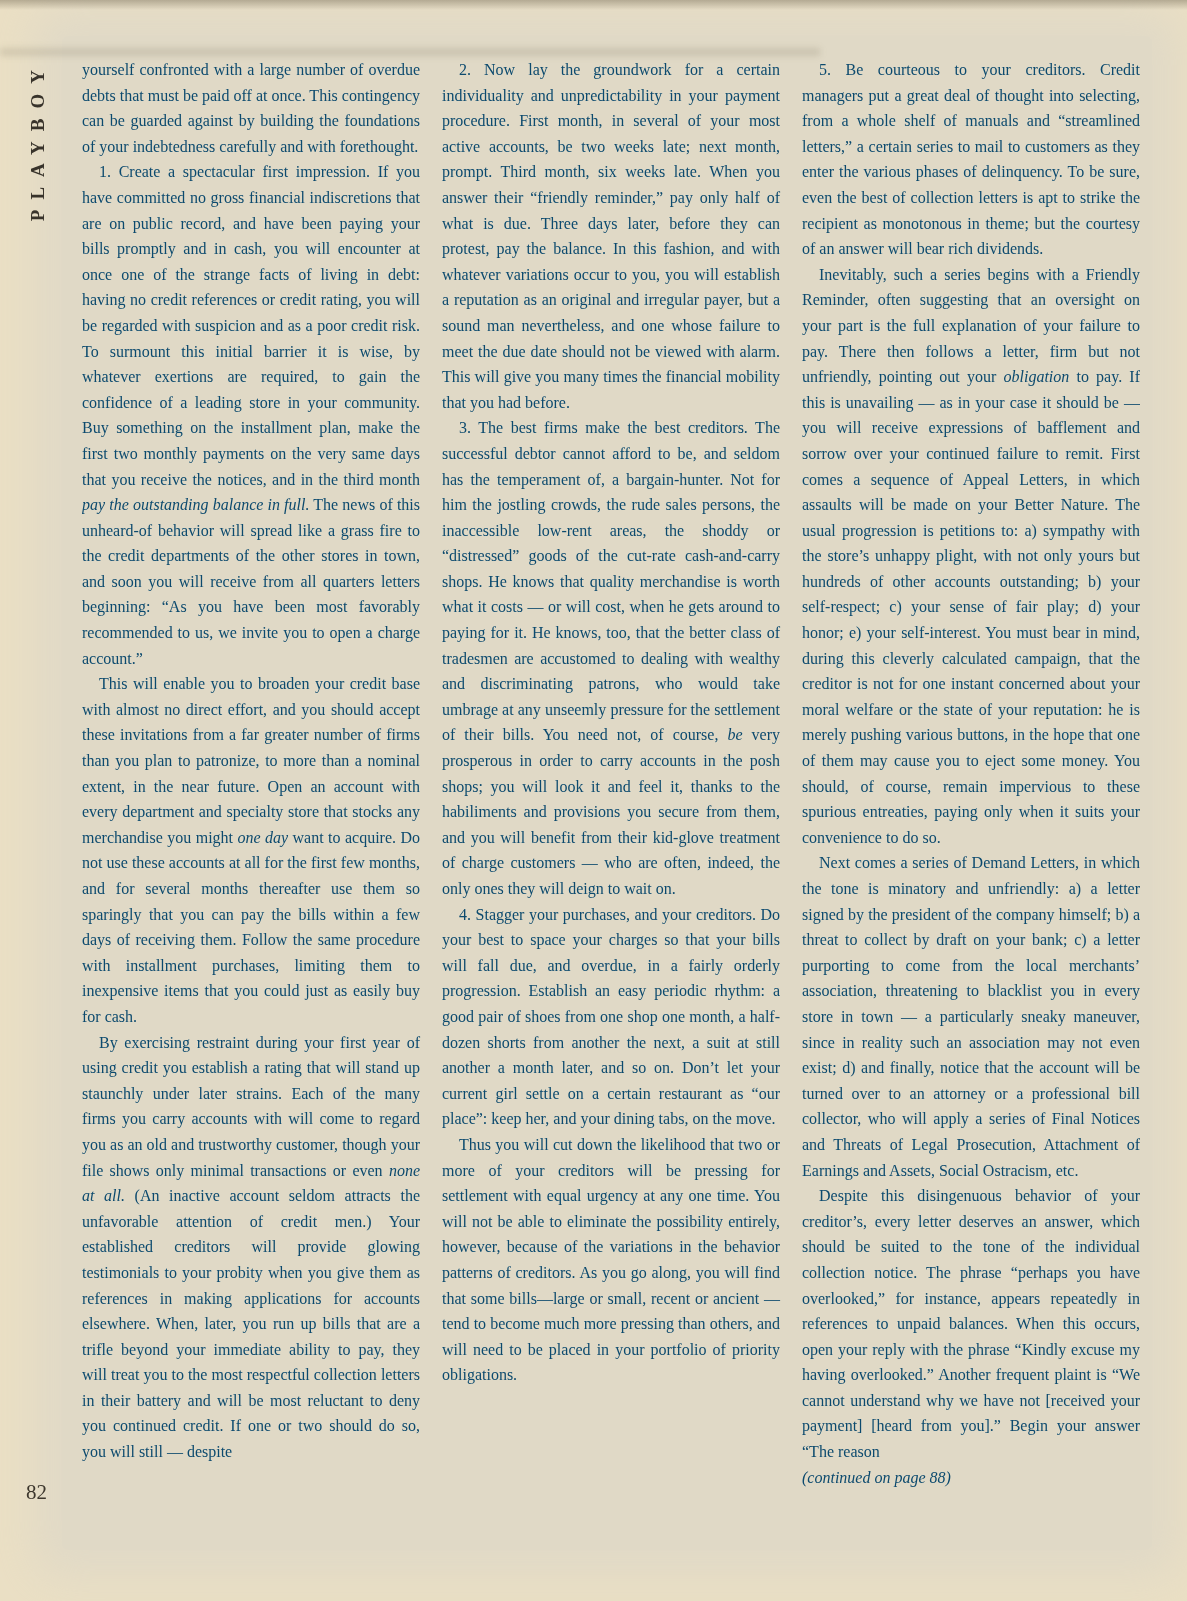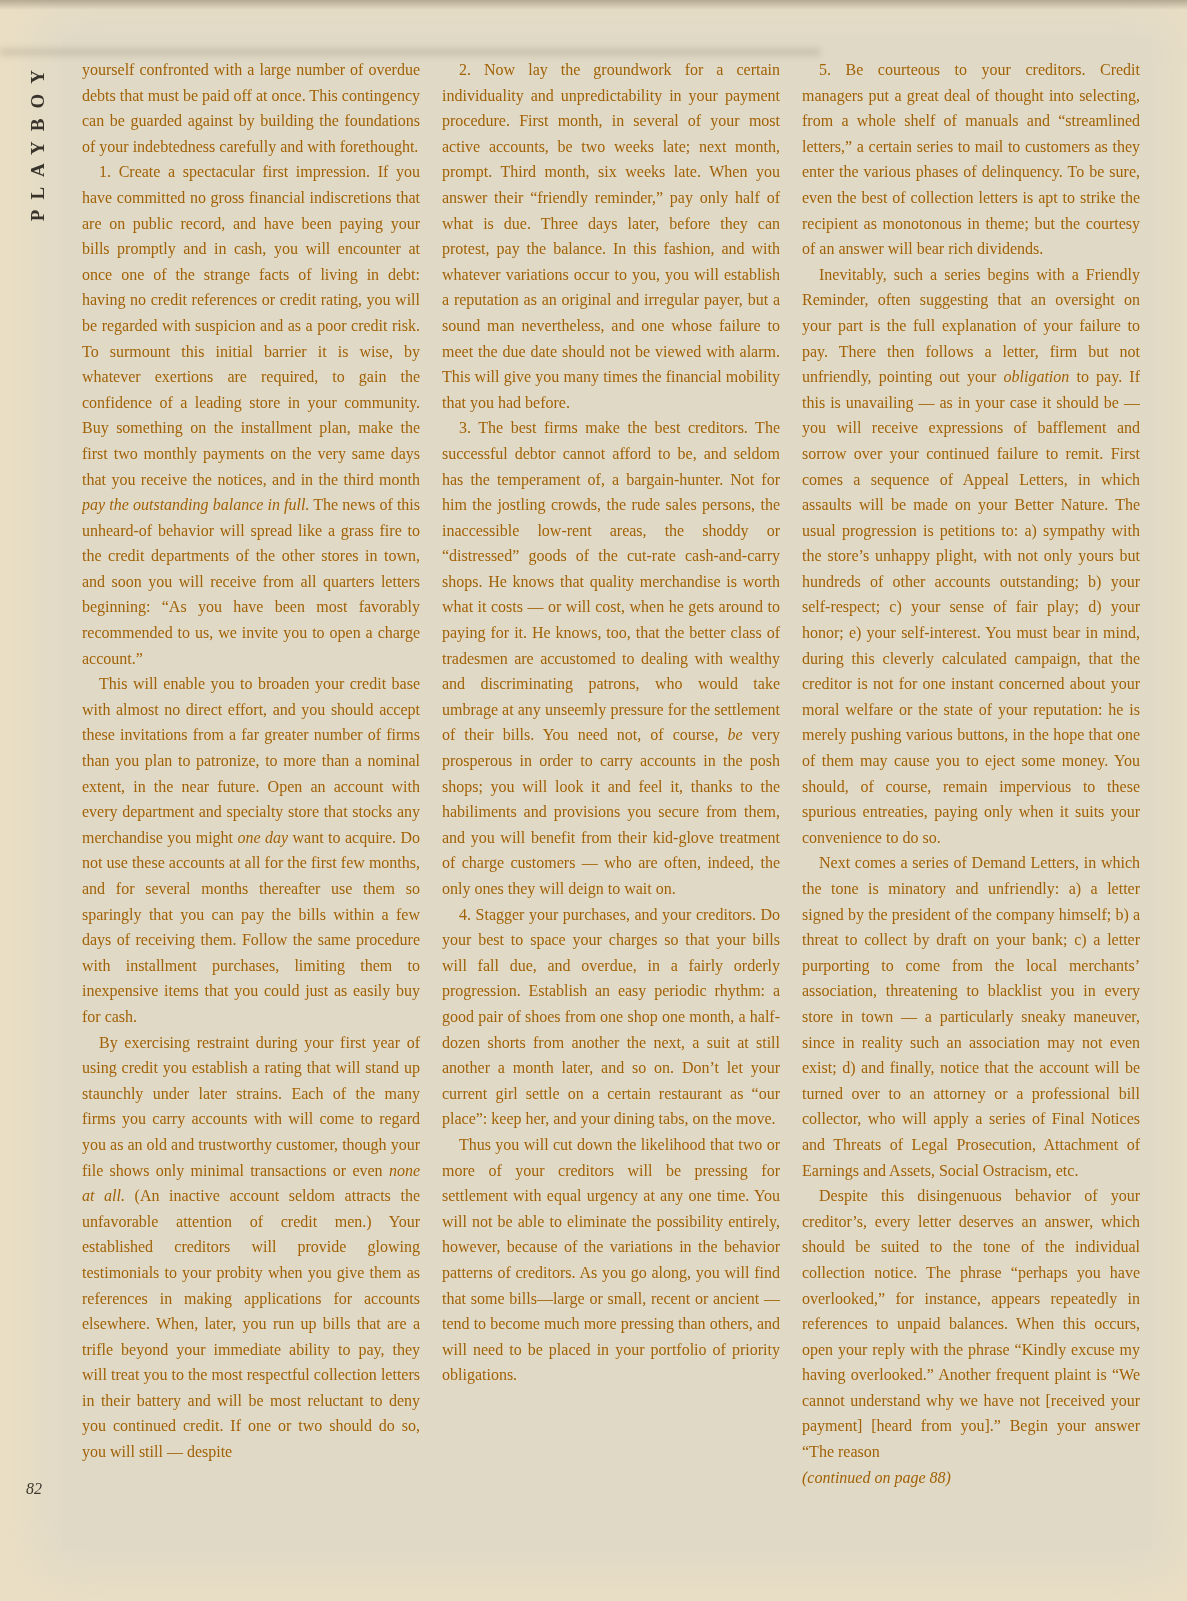--- a/index.html
+++ b/index.html
@@ -47,40 +47,39 @@
     transform: rotate(180deg);
     font-weight: 700;
     font-size: 19px;
     letter-spacing: 10px;
     color: #38332b;
   }
   .page-number {
     position: absolute;
     left: 26px;
     top: 1480px;
-    font-size: 16px;
+    font-size: 21px;
     color: #3d372d;
-    font-style: italic;
   }
   .columns {
     position: absolute;
     left: 82px;
     top: 57px;
     width: 1058px;
     height: 1510px;
     display: flex;
     gap: 22px;
     overflow: hidden;
   }
   .col {
     width: 338px;
     flex: 0 0 338px;
     font-size: 16px;
     line-height: 25.6px;
-    color: #a16207;
+    color: #0c4a6e;
     text-align: justify;
     hyphens: auto;
   }
   .col p {
     margin: 0;
   }
   .col p.indent {
     text-indent: 17px;
   }
   .col p.align-right {

